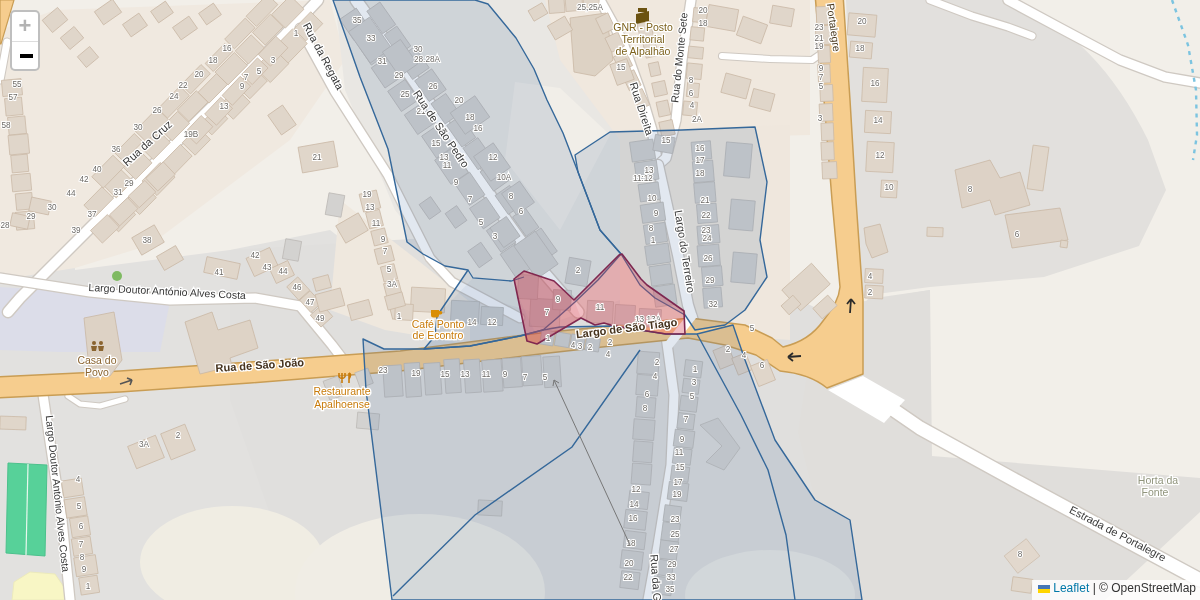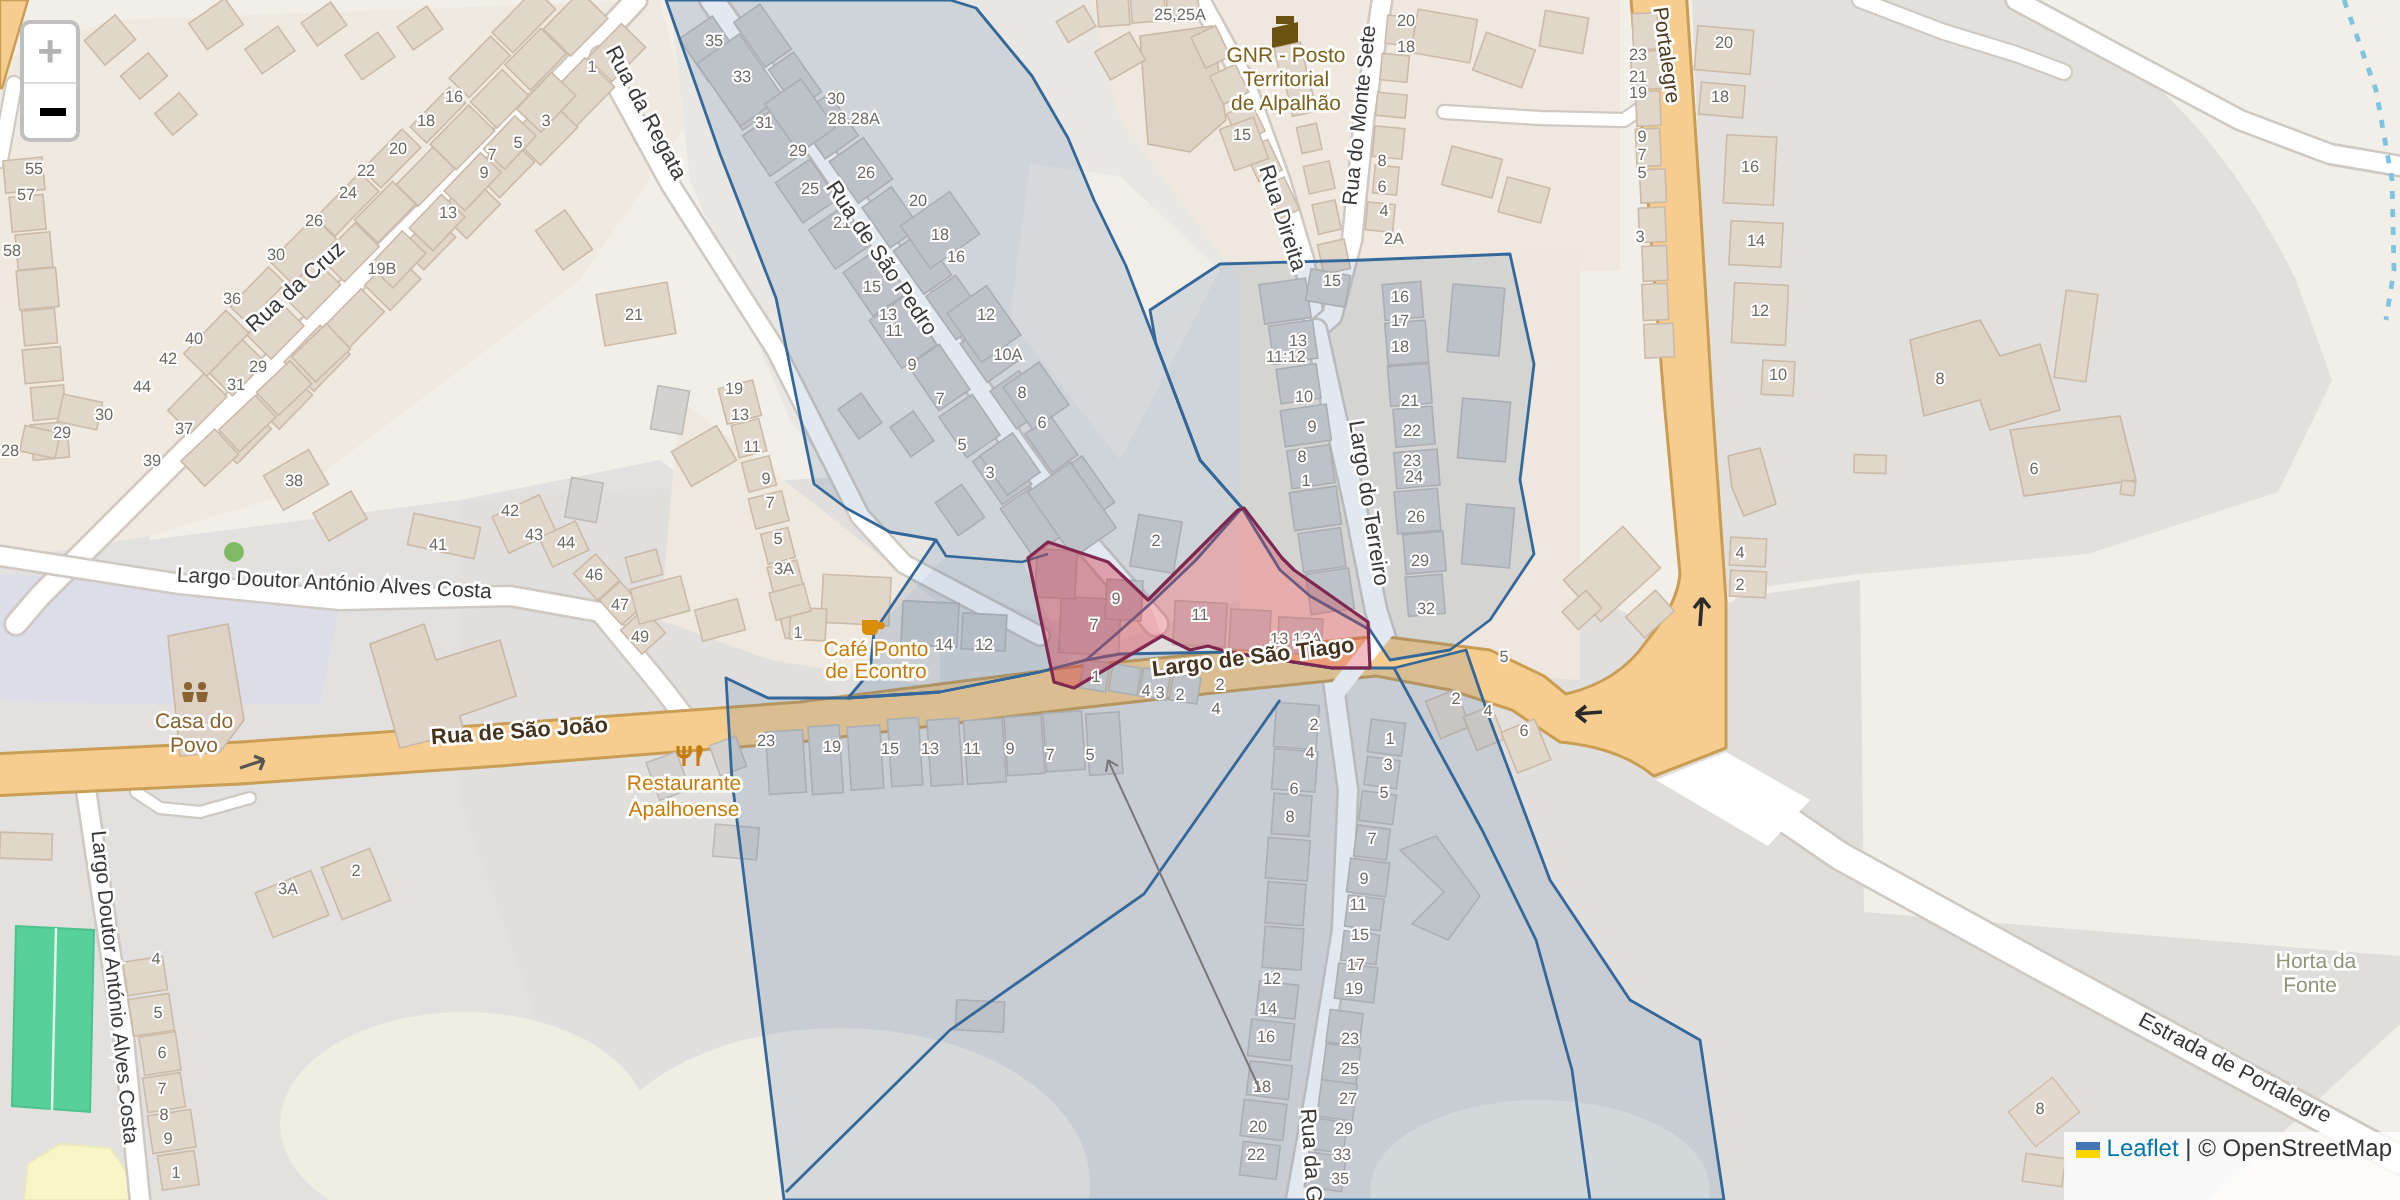--- a/index.html
+++ b/index.html
@@ -768,16 +768,16 @@
 <path d="M1172,0 L1188,45 L1196,90 L1197,135 L1193,160" fill="none" stroke="#7cc4e0" stroke-width="2.4" stroke-dasharray="4,5"></path>
 </svg>
 
 <div style="position:absolute;left:10px;top:10px;width:30px;height:61px;background:#fff;border:2px solid rgba(0,0,0,0.25);border-radius:5px;box-sizing:border-box;">
 <div style="height:29px;border-bottom:1px solid #ddd;text-align:center;line-height:28px;font-size:22px;color:#b3b3b3;font-weight:bold;">+</div>
 <div style="height:28px;position:relative;">
         <div style="position:absolute;left:8px;top:12px;width:13px;height:4px;background:#000;"></div>
       </div>
 </div>
 
-<div style="position:absolute;right:0;bottom:0;height:34px;background:rgba(255,255,255,0.82);padding:0 4px 0 6px;font-size:12px;line-height:17px;color:#333;white-space:nowrap;">
+<div style="position:absolute;right:0;bottom:0;height:20px;background:rgba(255,255,255,0.82);padding:0 4px 0 6px;font-size:12px;line-height:17px;color:#333;white-space:nowrap;">
 <span style="display:inline-block;width:12px;height:8px;vertical-align:-1px;background:linear-gradient(#4575b4 50%,#ffd500 50%);"></span>
  <a style="color:#0078a8;text-decoration:none;">Leaflet</a> <span>|</span> © <span>OpenStreetMap</span>
 </div>
 </div>
 </body></html>

